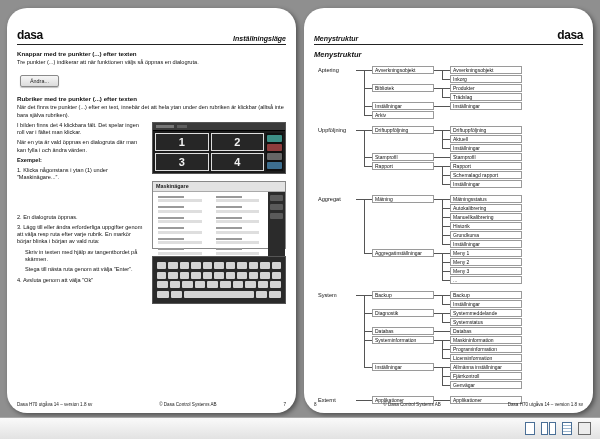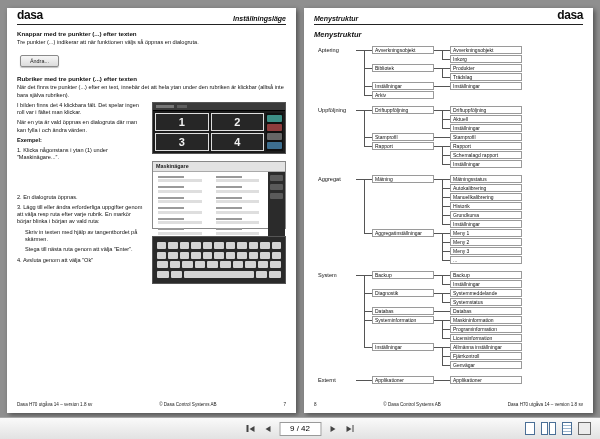--- a/index.html
+++ b/index.html
@@ -1,19 +1,19 @@
 <!DOCTYPE html>
 <html><head>
 <meta charset="utf-8">
 <style>
   html,body{margin:0;padding:0;}
   body{width:600px;height:439px;overflow:hidden;background:#8f8f8f;font-family:"Liberation Sans",sans-serif;}
   .viewer{position:relative;width:600px;height:439px;}
   .canvas{position:absolute;left:0;top:0;right:0;bottom:21px;display:flex;justify-content:center;gap:8px;padding-top:8px;}
-  .page{box-sizing:border-box;width:289px;height:405px;background:#fff;box-shadow:2px 2px 5px rgba(0,0,0,.45);padding:0 10px;position:relative;color:#111;}
+  .page{box-sizing:border-box;width:289px;height:405px;background:#fff;box-shadow:2px 2px 5px rgba(0,0,0,.45);padding:20px 10px;position:relative;color:#111;border-radius:20px;}
 
   
   .pg-header{display:flex;justify-content:space-between;align-items:flex-end;height:14px;}
   .logo{font-size:12px;font-weight:bold;letter-spacing:-.4px;color:#0d0d0d;}
   .pg-title{font-size:7px;font-weight:bold;font-style:italic;}
   .rule{border-top:1px solid #222;margin:2px 0 4px 0;}
   .pg-footer{position:absolute;left:10px;right:10px;bottom:6px;display:flex;justify-content:space-between;font-size:4.6px;color:#222;}
 
   
   .body-text h4{font-size:6.2px;margin:5px 0 2px 0;font-weight:bold;}
@@ -540,37 +540,20 @@
 
       <div class="pg-footer">
         <span>8</span>
         <span>© Dasa Control Systems AB</span>
         <span>Dasa H70 utgåva 14 – version 1.8 sv</span>
       </div>
     </div>
   </div>
 
   <div class="toolbar">
-    <div class="nav-center">
-      <div class="nav-btn">
-        <div class="vbar"></div>
-        <div class="tri-l"></div>
-      </div>
-      <div class="nav-btn">
-        <div class="tri-l"></div>
-      </div>
-      <input class="page-box" readonly="" value="9 / 42" style="">
-      <div class="nav-btn">
-        <div class="tri-r"></div>
-      </div>
-      <div class="nav-btn">
-        <div class="tri-r"></div>
-        <div class="vbar"></div>
-      </div>
-    </div>
     <div class="right-icons">
       <div class="ricon r-single"></div>
       <div class="ricon r-facing">
           <i></i>
           <i></i>
         </div>
       <div class="ricon r-cont"></div>
       <div class="ricon r-full"></div>
     </div>
   </div>

